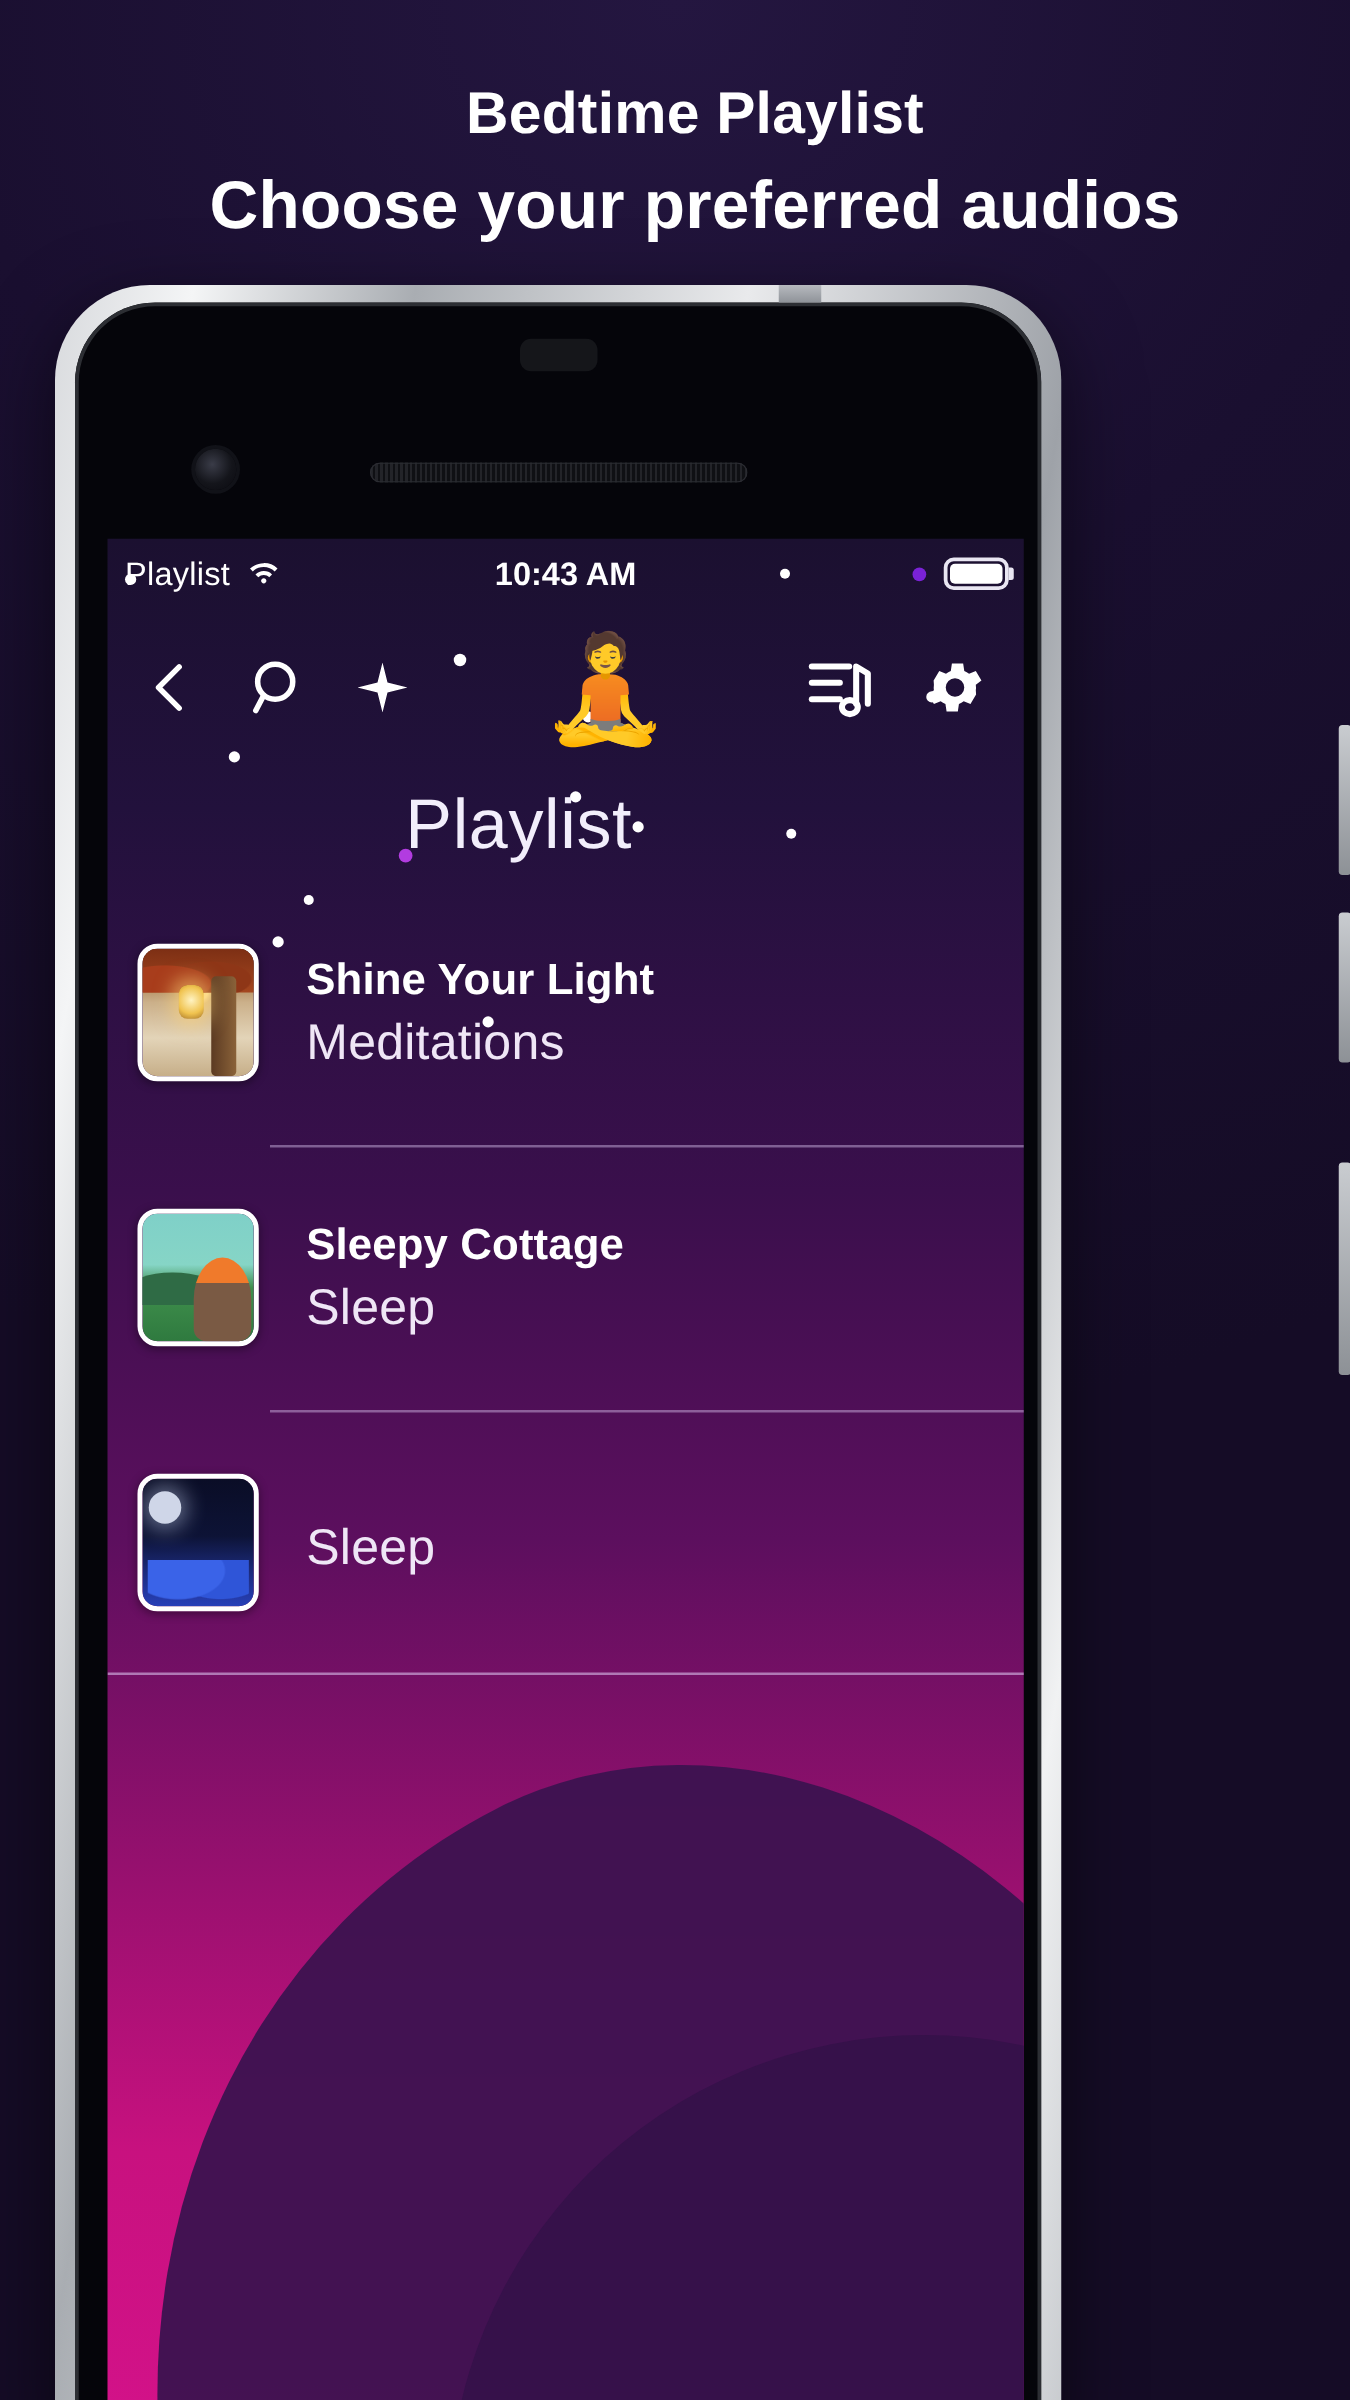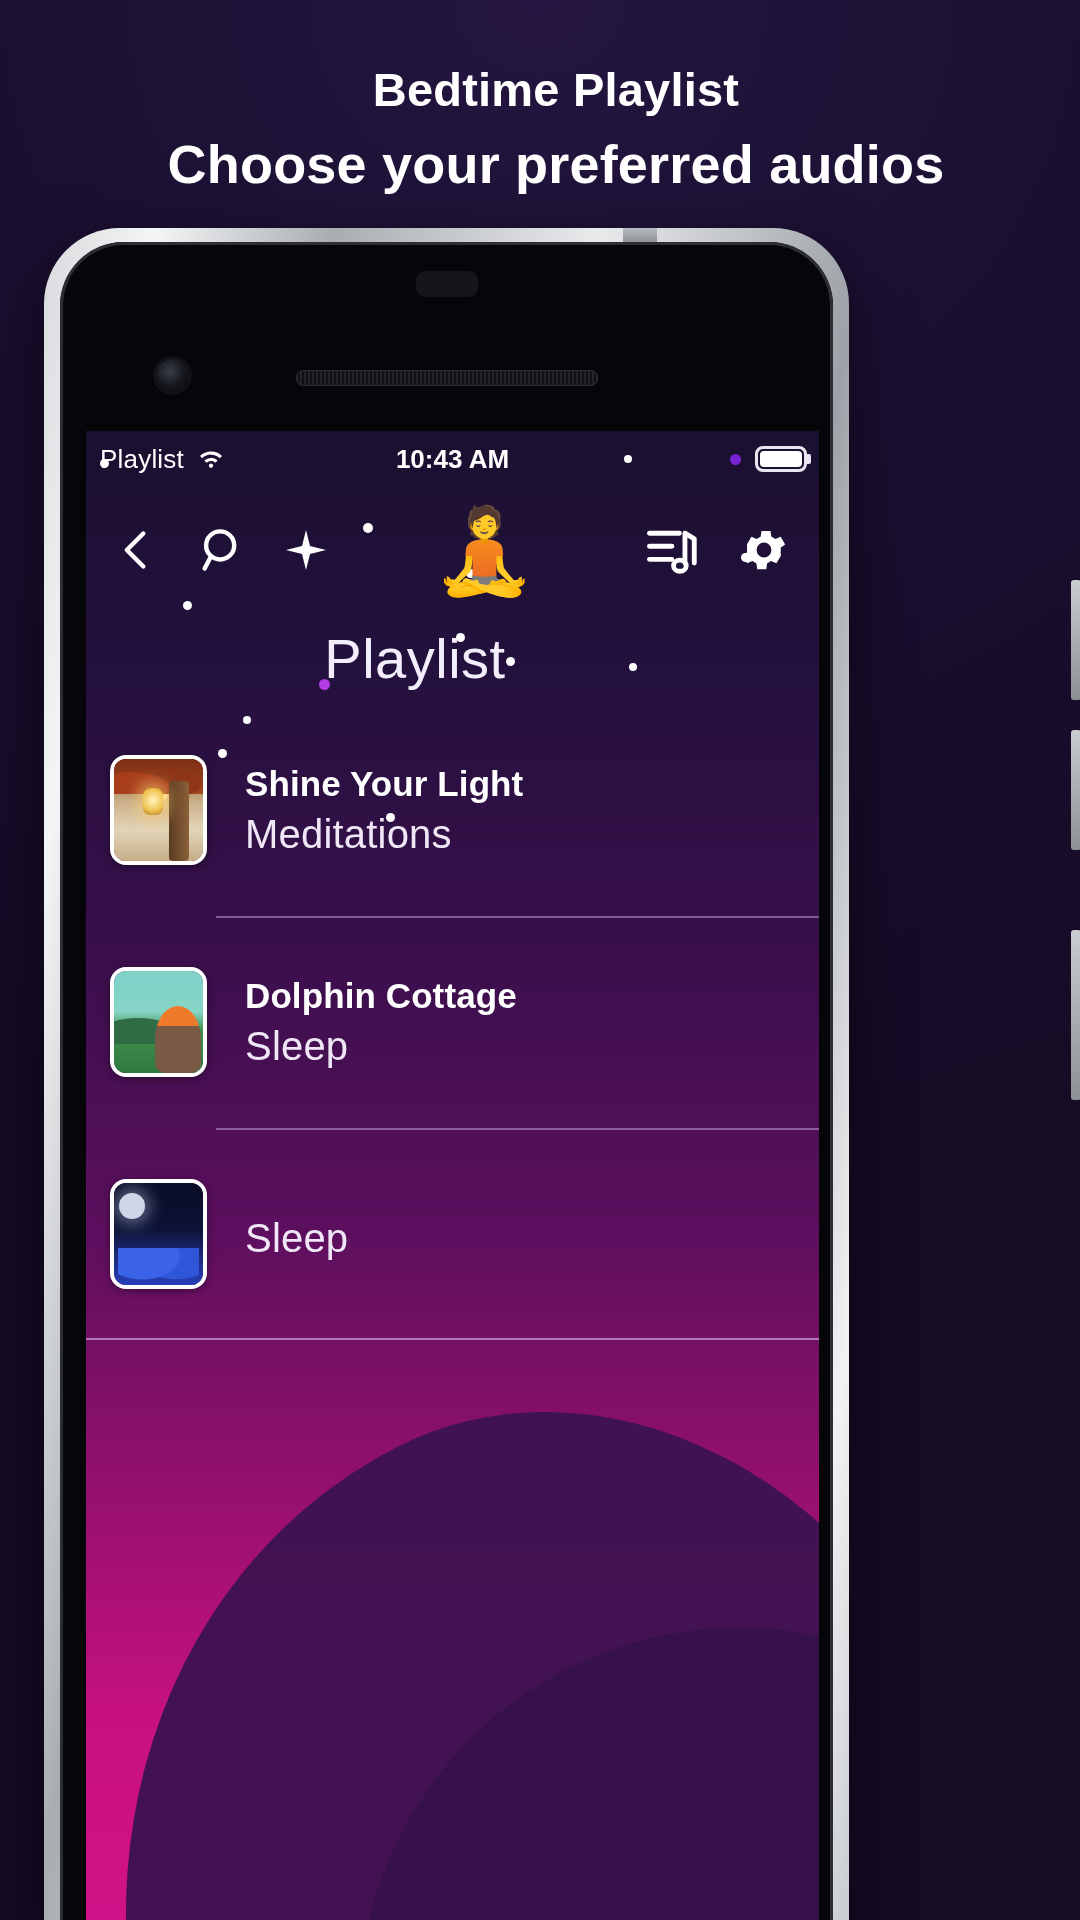--- a/index.html
+++ b/index.html
@@ -319,21 +319,21 @@
             <span></span>
             <span></span>
           </div>
         </div>
 
         <div class="row">
           <div class="thumb">
             <div class="art-cottage"></div>
           </div>
           <div class="row-text">
-            <div class="row-title">Dolphin Cottage</div>
+            <div class="row-title">Sleepy Cottage</div>
             <div class="row-sub">Sleep</div>
           </div>
           <div class="drag">
             <span></span>
             <span></span>
             <span></span>
           </div>
         </div>
 
         <div class="row">

